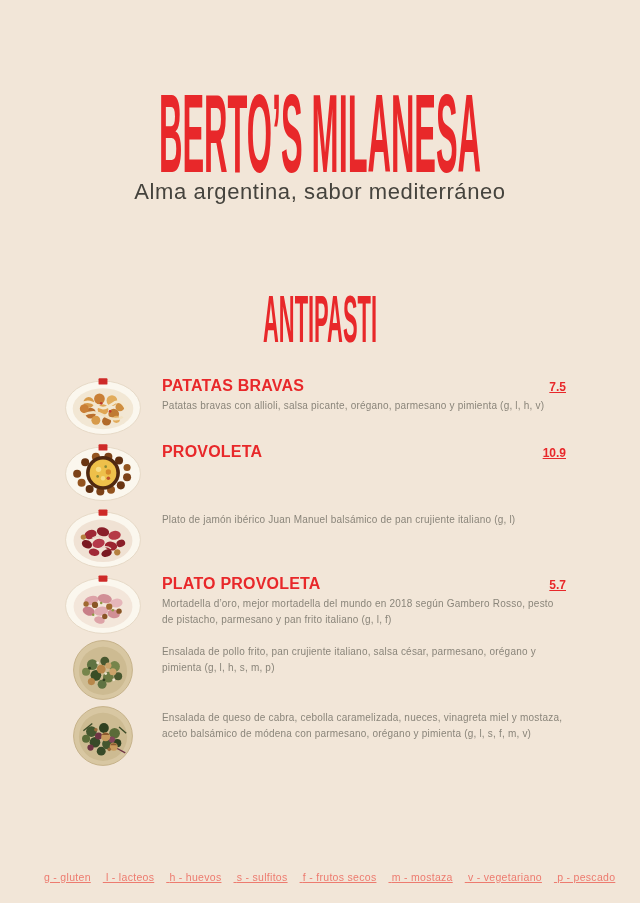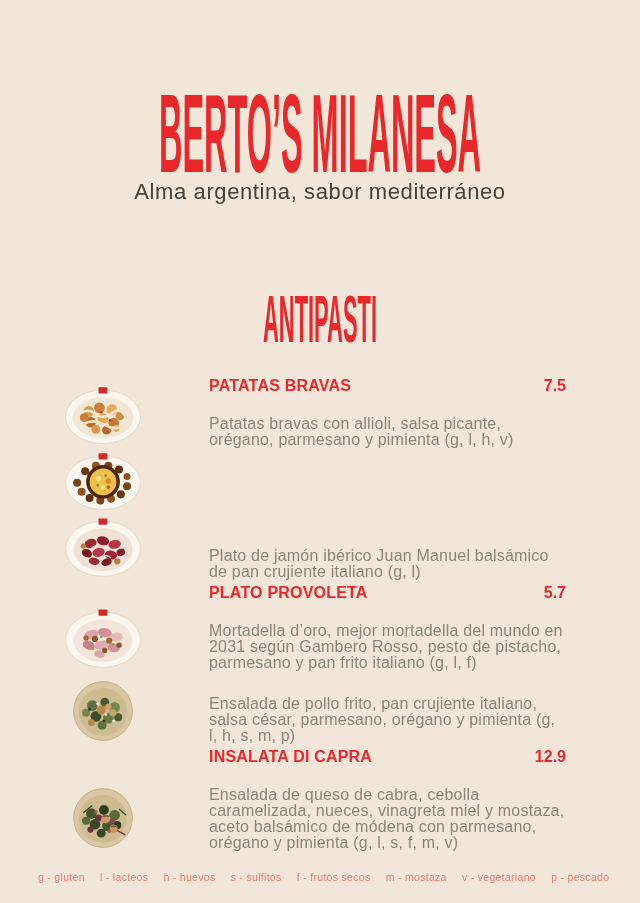--- a/index.html
+++ b/index.html
@@ -32,23 +32,22 @@
     font-weight:bold;
     fill:#e8282a;
   }
   
   .menu-list{
     margin-top:29px;
     padding:0 74px 0 62px;
   }
   .menu-item{
     display:flex;
-    align-items:flex-end;
+    align-items:flex-start;
     min-height:66px;
-    gap:47px;
   }
   .dish-photo{
     flex:0 0 82px;
     width:82px;height:66px;
     margin-right:18px;
   }
   .dish-photo svg{display:block;width:82px;height:66px;}
   .item-body{
     flex:1 1 auto;
     padding-top:4px;
@@ -60,40 +59,42 @@
   }
   .item-name{
     font-weight:bold;
     font-size:16px;
     letter-spacing:0.2px;
     color:#e8282a;
     white-space:nowrap;
   }
   .item-price{
     font-weight:bold;
-    font-size:16px;
+    font-size:12px;
     color:#e8282a;
     margin-left:10px;
+    text-decoration:underline;
   }
   .item-desc{
-    margin:21px 0 0 0;
-    font-size:16px;
+    margin:3px 0 0 0;
+    font-size:10px;
     line-height:16px;
     letter-spacing:0.2px;
     color:#8a857a;
   }
   
   .legend{
     position:absolute;
-    left:38px;
+    left:44px;
     bottom:20px;
     font-size:10.5px;
     letter-spacing:0.3px;
     color:#ed7b6f;
     white-space:nowrap;
+    text-decoration:underline;
   }
   .legend span{margin-right:12px;}
   .legend span:last-child{margin-right:0;}
 </style>
 </head>
 <body>
 
 <div class="page">
 
   <svg class="title-svg" width="640" height="84">
@@ -160,20 +161,24 @@
           <circle cx="41" cy="33" r="3" fill="#f6dd86"></circle>
             <circle cx="52" cy="36" r="3" fill="#d68a2a"></circle>
           <circle cx="46" cy="43" r="2.5" fill="#f6dd86"></circle>
             <circle cx="52" cy="43" r="2" fill="#c0512b"></circle>
           <circle cx="40" cy="41" r="1.5" fill="#8a8a35"></circle>
             <circle cx="49" cy="30" r="1.5" fill="#8a8a35"></circle>
           <rect x="41" y="5" width="10" height="7" rx="1" fill="#ce2a28"></rect>
         </svg>
       </div>
       <div class="item-body">
+        <div class="item-head">
+          <span class="item-name">PROVOLETA</span>
+          <span class="item-price">10.9</span>
+        </div>
       </div>
     </div>
 
     <div class="menu-item">
       <div class="dish-photo">
         <svg viewBox="0 0 92 72">
           <ellipse cx="46" cy="38" rx="42" ry="31" fill="#fbf7ee" stroke="#e4d7c4" stroke-width="1"></ellipse>
           <ellipse cx="46" cy="39" rx="33" ry="24" fill="#f0e2d4"></ellipse>
           <rect x="41" y="4" width="10" height="7" rx="1" fill="#ce2a28"></rect>
           <ellipse cx="32" cy="32" rx="7" ry="5" fill="#a02836" transform="rotate(-20 32 32)"></ellipse>
@@ -217,21 +222,21 @@
           <circle cx="44" cy="35" r="1.4" fill="#8f9a43"></circle>
             <circle cx="57" cy="43" r="1.4" fill="#8f9a43"></circle>
           <circle cx="35" cy="48" r="1.4" fill="#8f9a43"></circle>
         </svg>
       </div>
       <div class="item-body">
         <div class="item-head">
           <span class="item-name">PLATO PROVOLETA</span>
           <span class="item-price">5.7</span>
         </div>
-        <p class="item-desc">Mortadella d’oro, mejor mortadella del mundo en 2031 según Gambero Rosso, pesto de pistacho, parmesano y pan frito italiano (g, l, f)</p>
+        <p class="item-desc">Mortadella d’oro, mejor mortadella del mundo en 2018 según Gambero Rosso, pesto de pistacho, parmesano y pan frito italiano (g, l, f)</p>
       </div>
     </div>
 
     <div class="menu-item">
       <div class="dish-photo">
         <svg viewBox="0 0 92 72">
           <circle cx="46" cy="36" r="33" fill="#d8c7a2" stroke="#c2ae84" stroke-width="1"></circle>
           <circle cx="46" cy="37" r="27" fill="#cdbb92"></circle>
           <circle cx="34" cy="30" r="6" fill="#5f7342"></circle>
             <circle cx="48" cy="26" r="5" fill="#48582f"></circle>
@@ -278,24 +283,20 @@
           <circle cx="58" cy="48" r="4.5" fill="#c89a5c"></circle>
             <path d="M54,46.5 a4.5,4.5 0 0 1 8,0" fill="#8a5a30"></path>
           <circle cx="38" cy="29" r="2" fill="#9a6a3a"></circle>
             <circle cx="53" cy="51" r="2" fill="#9a6a3a"></circle>
           <path d="M24,30 l10,-8" stroke="#3a4a26" stroke-width="1.5"></path>
           <path d="M64,26 l8,7" stroke="#3a4a26" stroke-width="1.5"></path>
           <path d="M62,50 l9,5" stroke="#6e3444" stroke-width="1.5"></path>
         </svg>
       </div>
       <div class="item-body">
-        <div class="item-head">
-          <span class="item-name">INSALATA DI CAPRA</span>
-          <span class="item-price">12.9</span>
-        </div>
         <p class="item-desc">Ensalada de queso de cabra, cebolla caramelizada, nueces, vinagreta miel y mostaza, aceto balsámico de módena con parmesano, orégano y pimienta (g, l, s, f, m, v)</p>
       </div>
     </div>
 
   </main>
 
   <footer class="legend">
     <span>g - gluten</span>
     <span>l - lacteos</span>
     <span>h - huevos</span>

